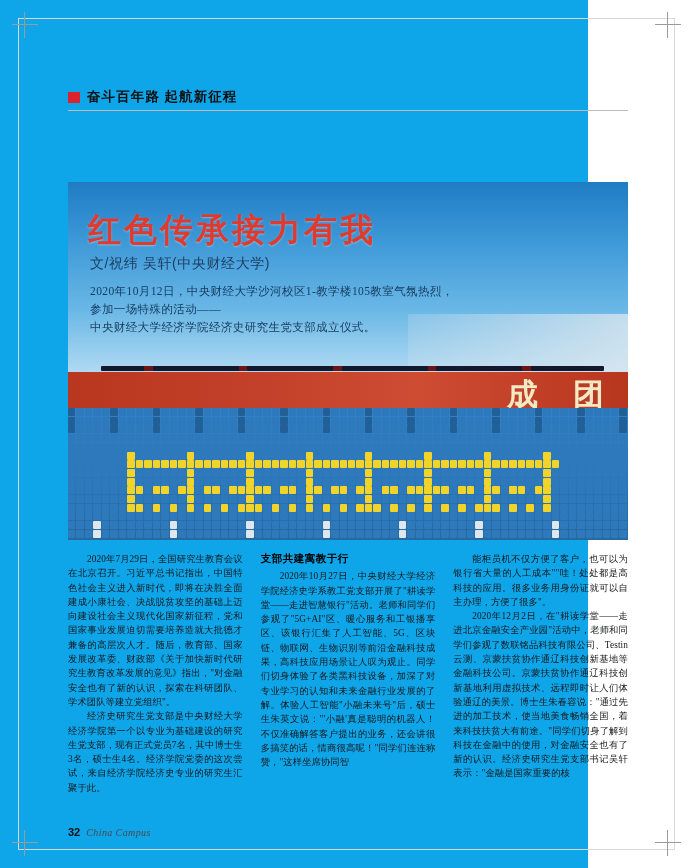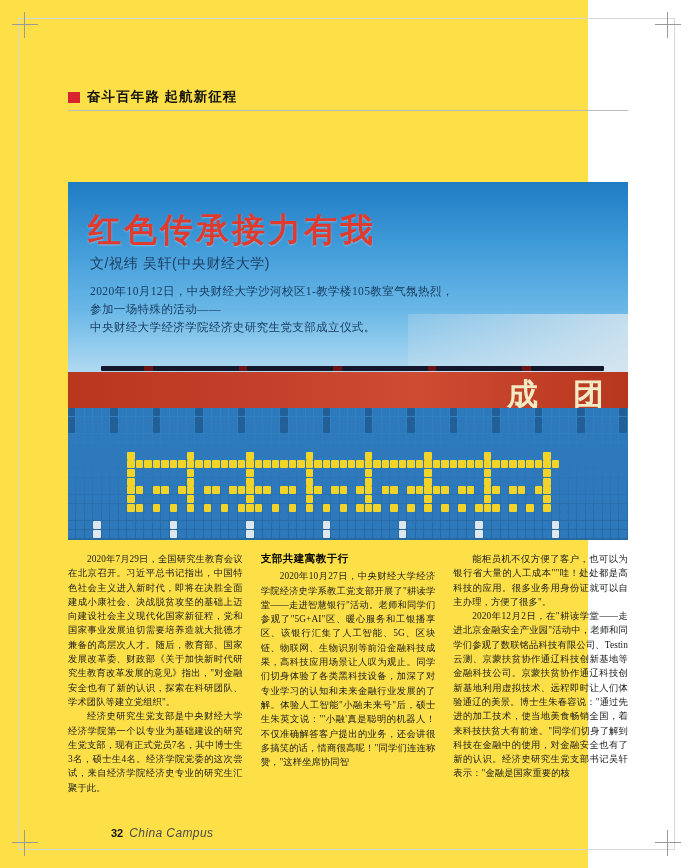--- a/index.html
+++ b/index.html
@@ -14,21 +14,21 @@
     font-family: "Liberation Serif", serif;
     overflow: hidden;
   }
 
   
   .page {
     position: absolute;
     left: 0; top: 0;
     width: 588px;
     height: 868px;
-    background: #fde047;
+    background: #0ea5e9;
   }
   .page-border {
     position: absolute;
     left: 18px; top: 18px;
     width: 657px;
     height: 832px;
     border: 1px solid #d8d8d8;
     box-sizing: border-box;
     pointer-events: none;
   }
@@ -254,31 +254,30 @@
   }
 
   
   .folio {
     position: absolute;
     left: 68px;
     top: 826px;
     display: flex;
     align-items: baseline;
     gap: 6px;
-    margin-left: 43px;
   }
   .folio-num {
     font-family: "Liberation Sans", sans-serif;
     font-size: 11px;
     font-weight: bold;
     color: #111;
   }
   .folio-label {
-    font-family: Liberation Sans, sans-serif;
-    font-size: 12px;
+    font-family: Liberation Serif, serif;
+    font-size: 10px;
     font-style: italic;
     color: #4a4a4a;
     letter-spacing: 0.4px;
   }
 </style>
 </head>
 <body>
 
 <div class="page">
 

